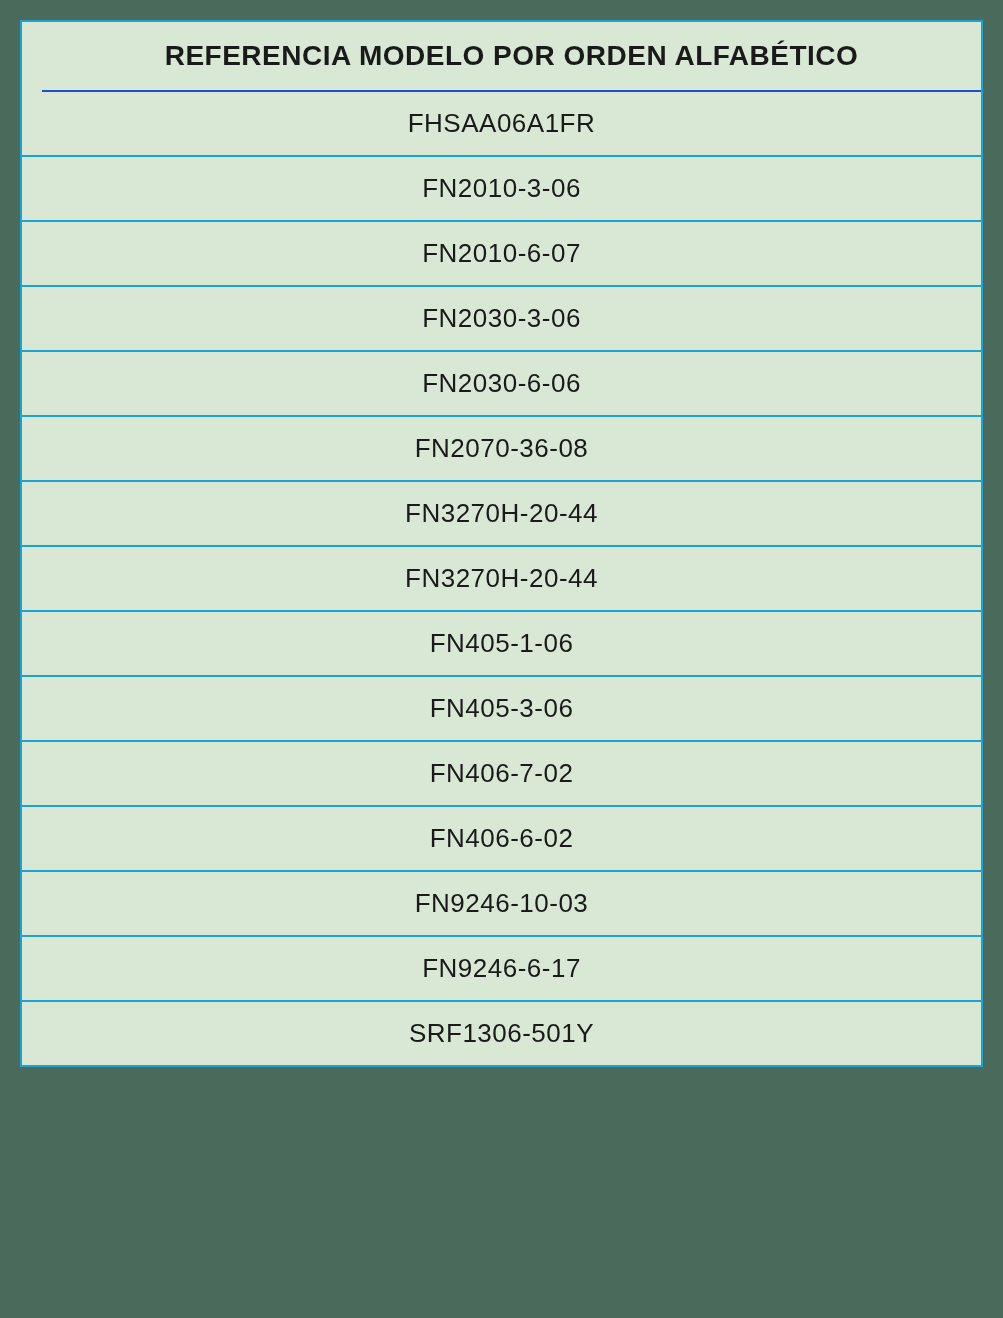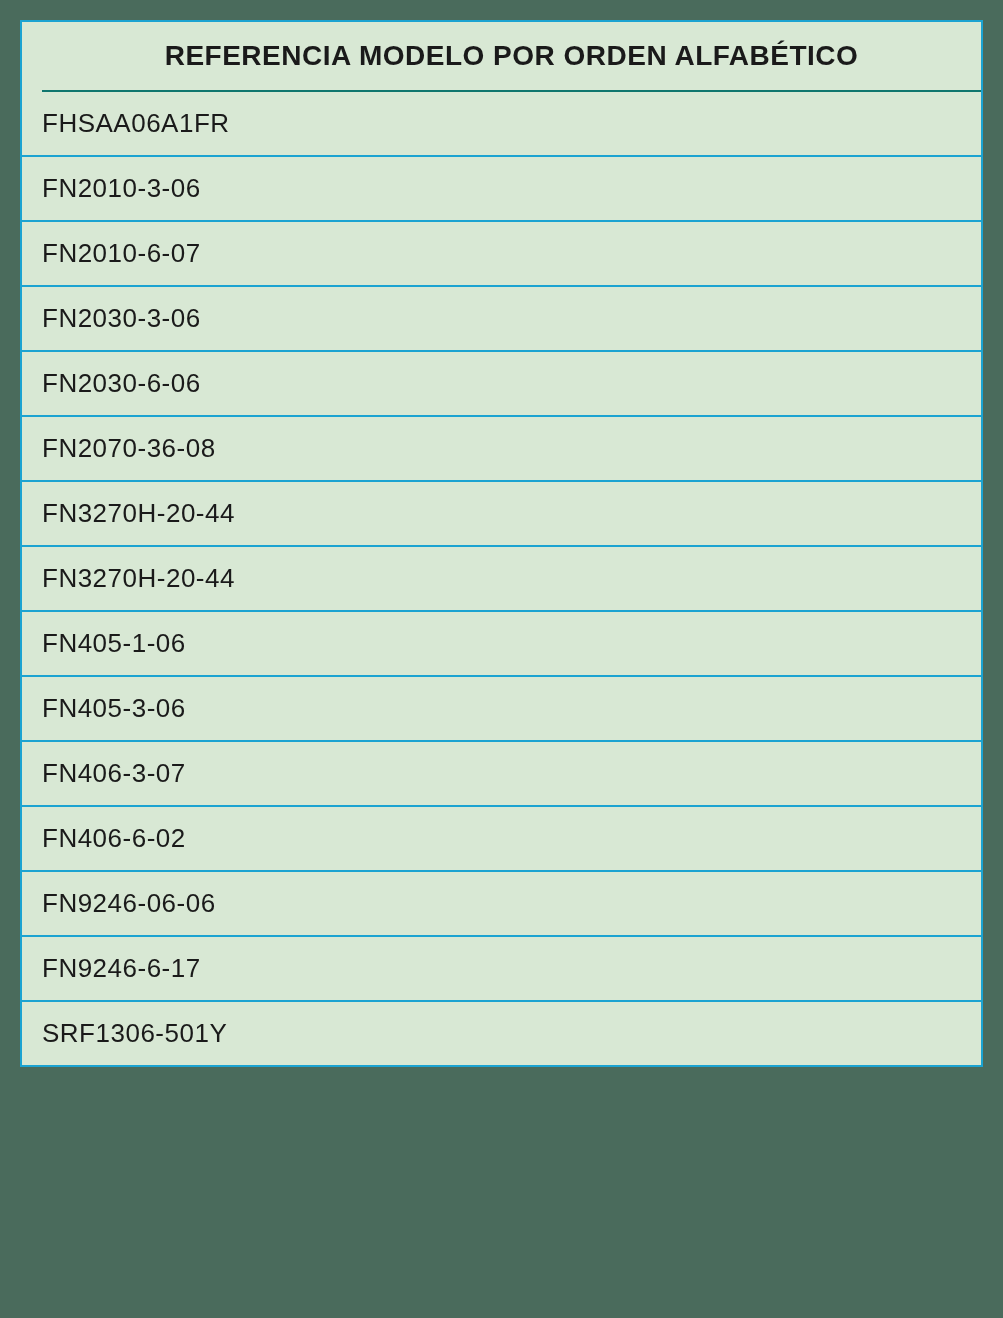--- a/index.html
+++ b/index.html
@@ -18,49 +18,50 @@
       width: 100%;
       border: 2px solid #1ba3d1;
       background-color: #d8e8d4;
     }
     .table-header {
       text-align: center;
       font-weight: 700;
       font-size: 28px;
       color: #1a1a1a;
       padding: 18px 20px;
-      border-bottom: 2px solid #0f766e;
+      border-bottom: 2px solid #1d4ed8;
       letter-spacing: 0.5px;
       margin-left: 20px;
     }
     .table-row {
       padding: 16px 20px;
       font-size: 26px;
       color: #1a1a1a;
       font-weight: 500;
       border-bottom: 2px solid #1ba3d1;
       letter-spacing: 0.5px;
+      text-align: center;
     }
     .table-row:last-child {
       border-bottom: none;
     }
   </style>
 </head>
 <body>
 
 <div class="table-container">
   <div class="table-header">REFERENCIA MODELO POR ORDEN ALFABÉTICO</div>
   <div class="table-row">FHSAA06A1FR</div>
   <div class="table-row">FN2010-3-06</div>
   <div class="table-row">FN2010-6-07</div>
   <div class="table-row">FN2030-3-06</div>
   <div class="table-row">FN2030-6-06</div>
   <div class="table-row">FN2070-36-08</div>
   <div class="table-row">FN3270H-20-44</div>
   <div class="table-row">FN3270H-20-44</div>
   <div class="table-row">FN405-1-06</div>
   <div class="table-row">FN405-3-06</div>
-  <div class="table-row">FN406-3-07</div>
+  <div class="table-row">FN406-7-02</div>
   <div class="table-row">FN406-6-02</div>
-  <div class="table-row">FN9246-06-06</div>
+  <div class="table-row">FN9246-10-03</div>
   <div class="table-row">FN9246-6-17</div>
   <div class="table-row">SRF1306-501Y</div>
 </div>
 
 </body></html>

